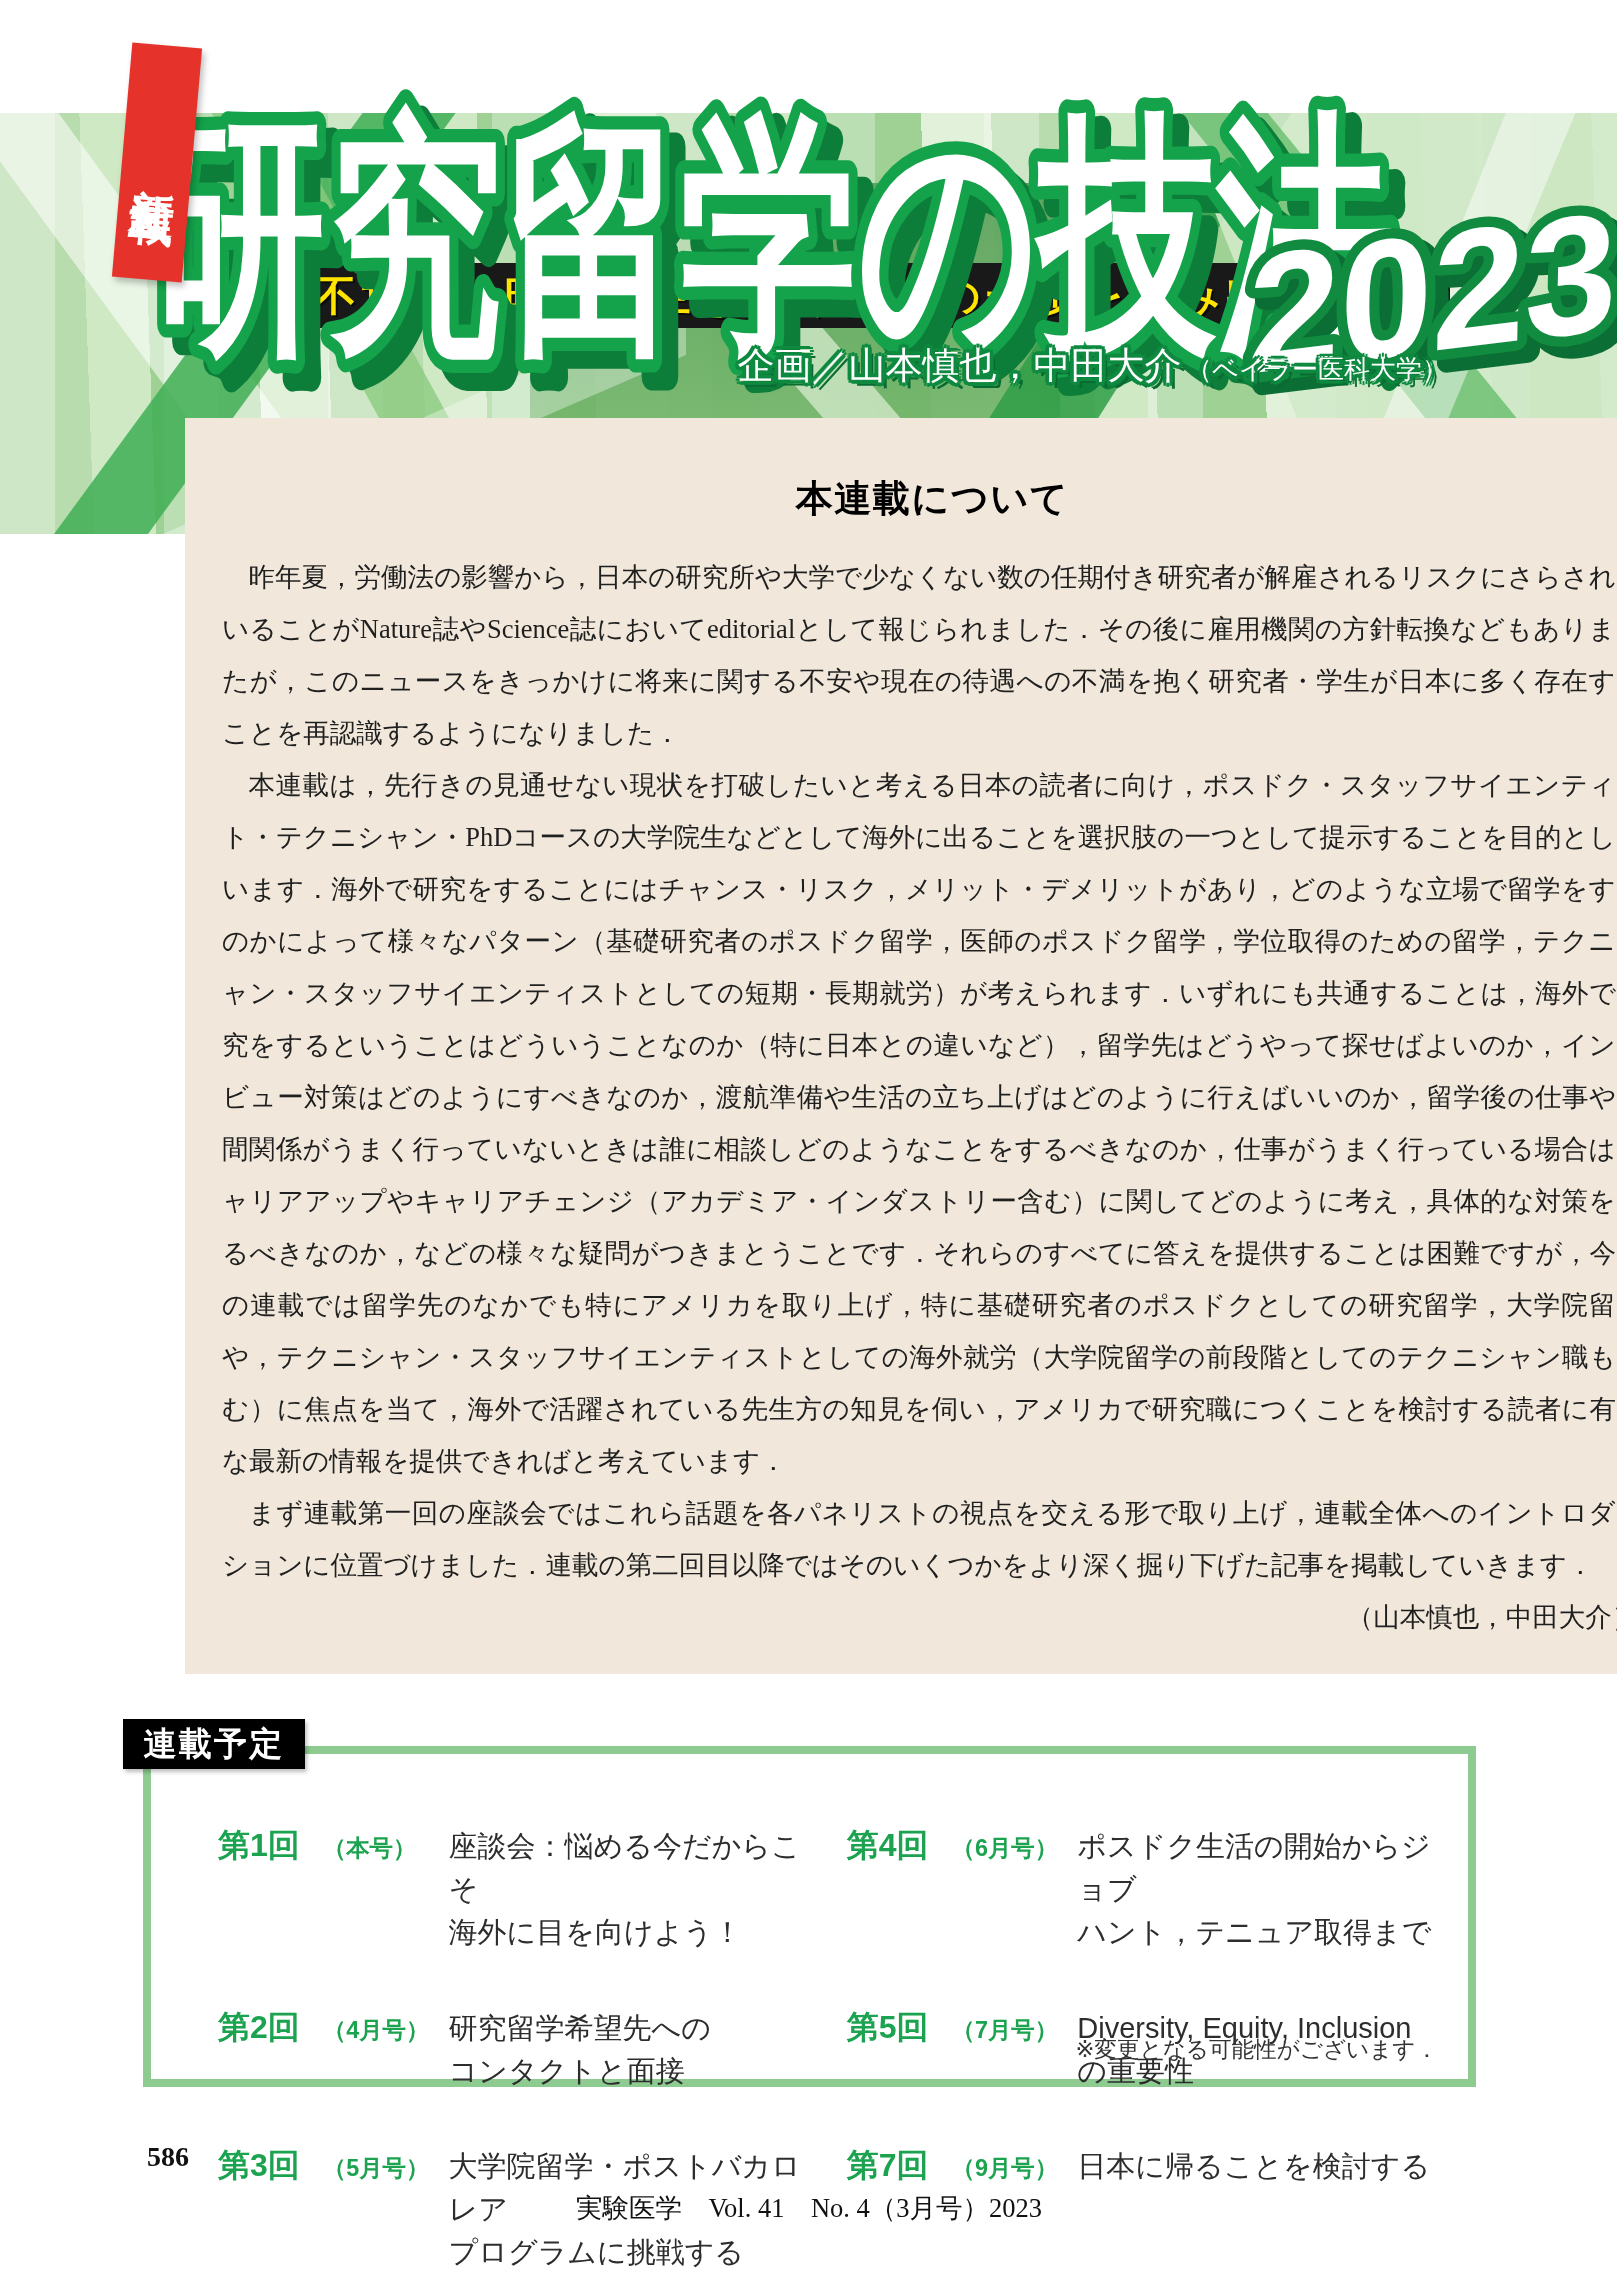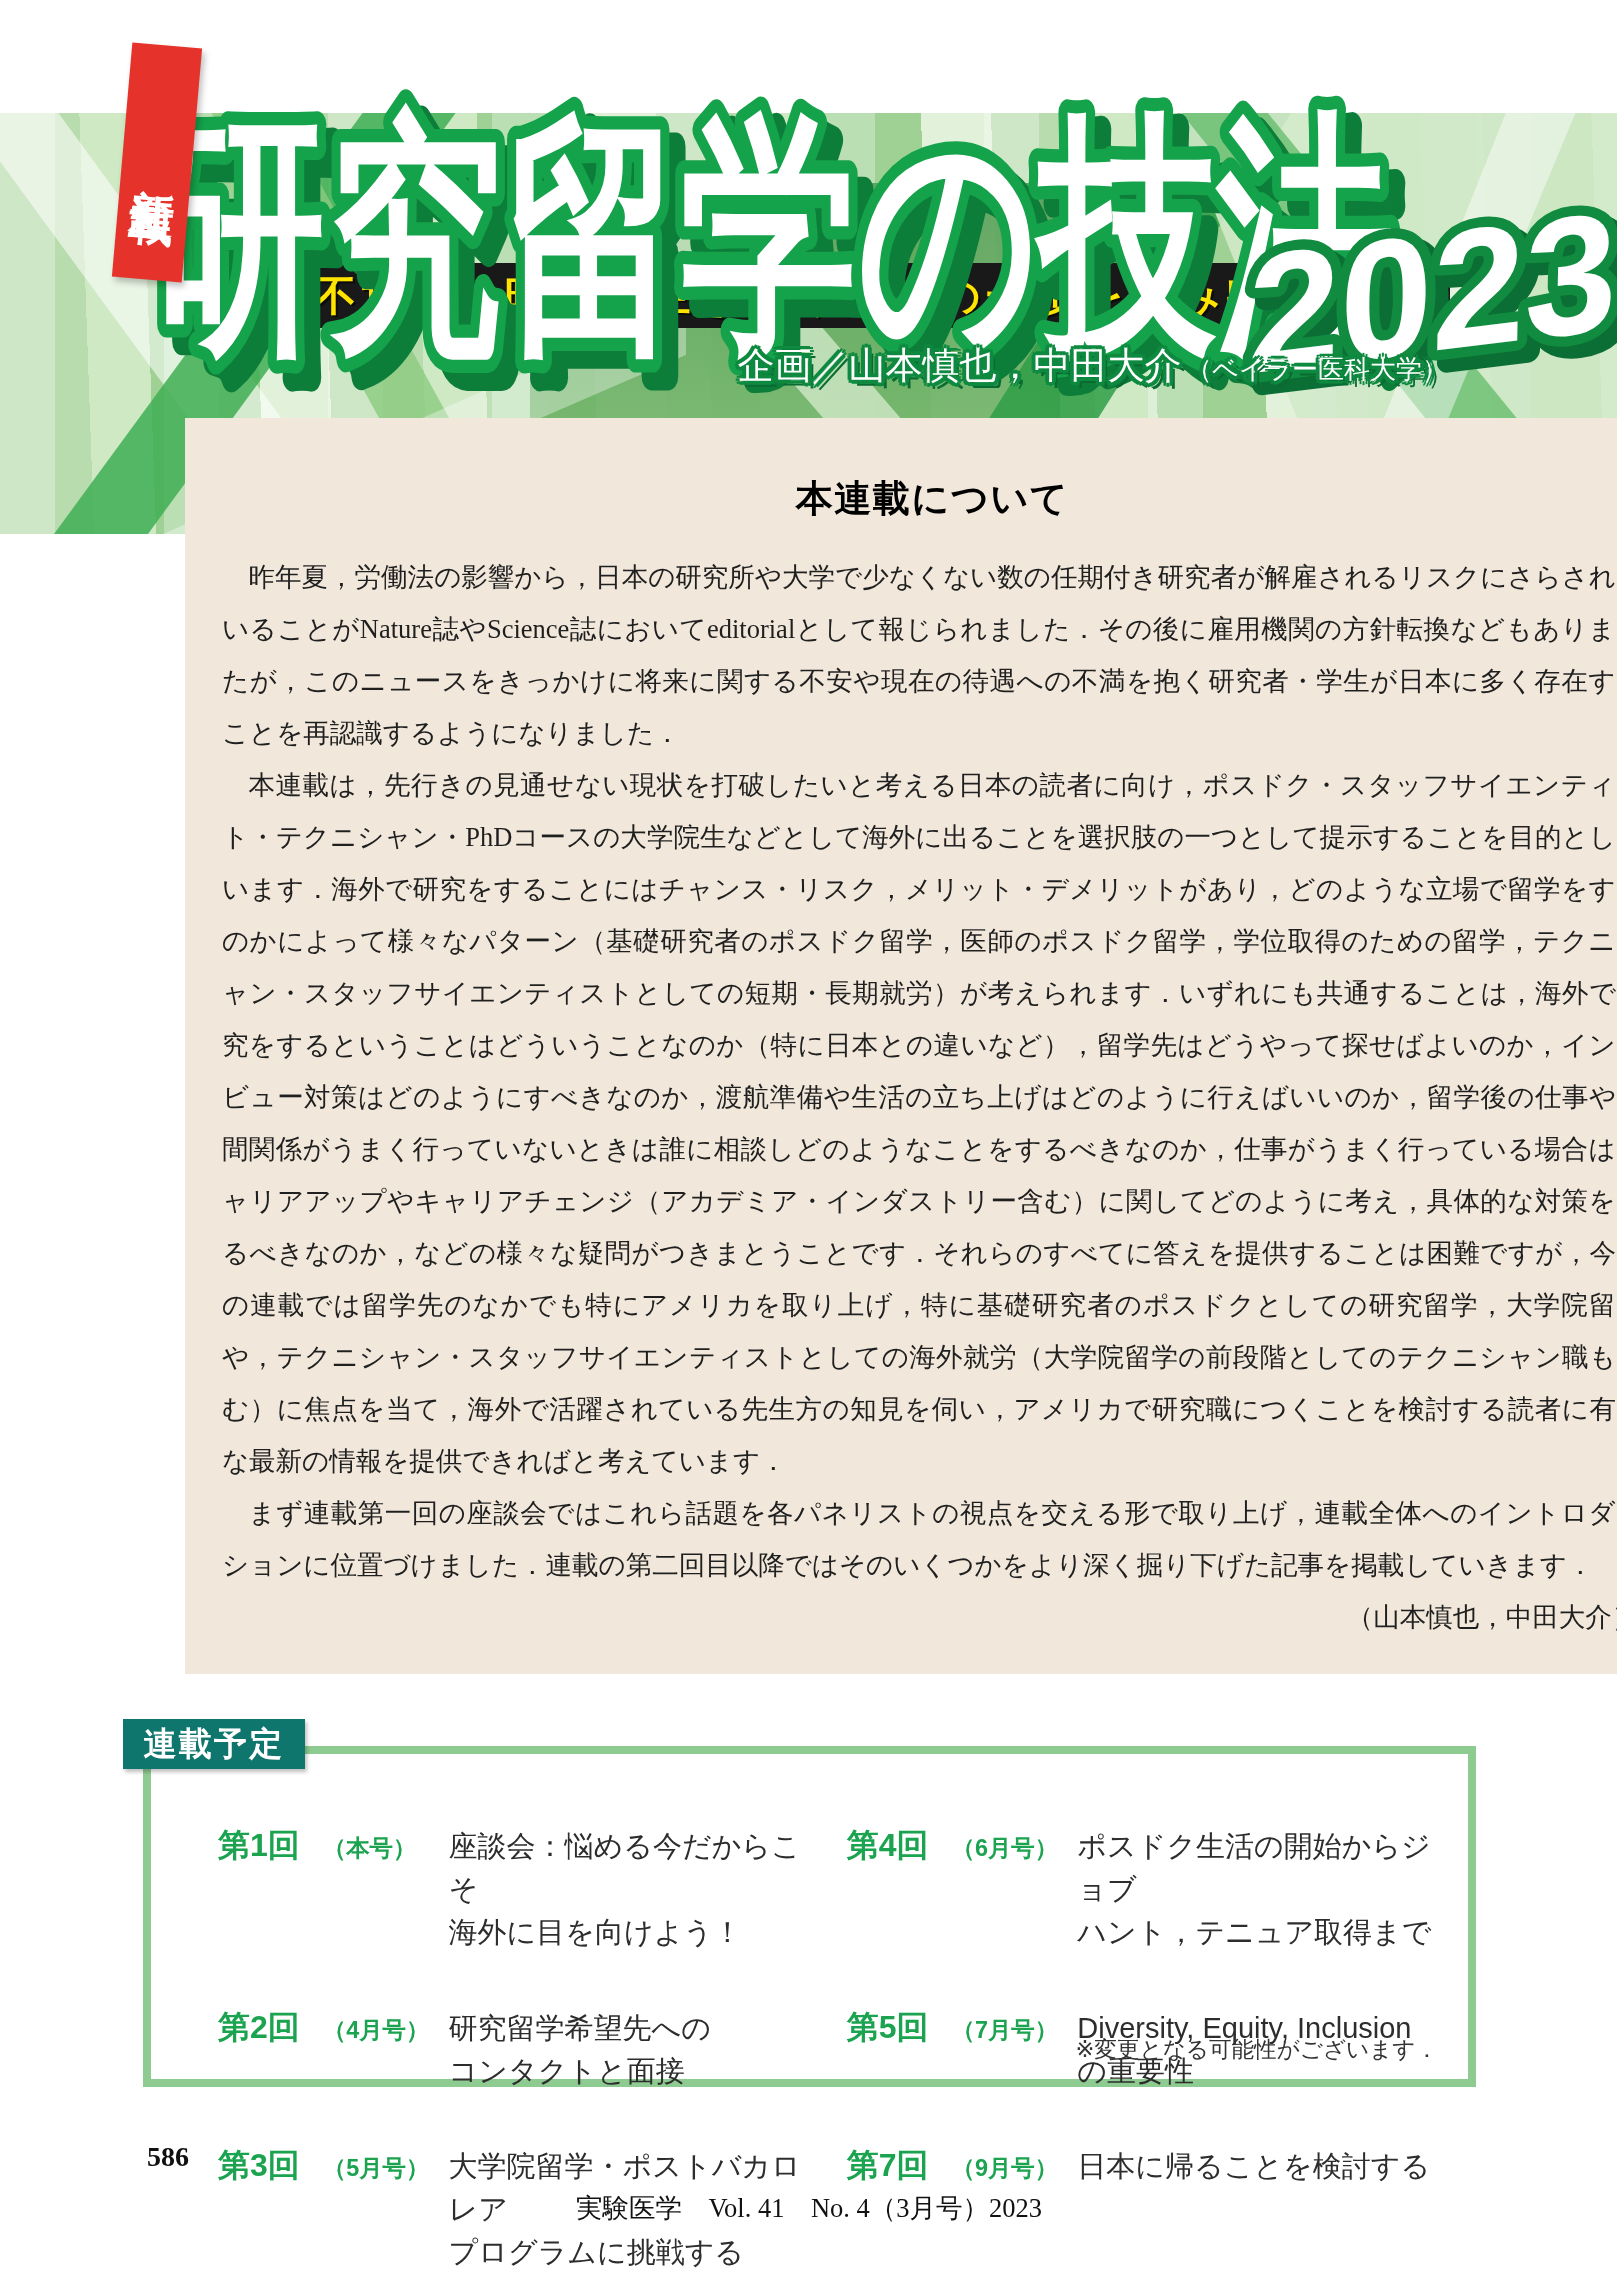--- a/index.html
+++ b/index.html
@@ -71,21 +71,21 @@
   .about h1{margin:0;text-align:center;font-size:37px;color:#000;letter-spacing:1.6px;}
   .about .body{margin-top:26.5px;font-family:"Liberation Serif","DejaVu Serif",serif;color:#1f1f1f;
     font-size:26.5px;line-height:52px;text-align:justify;}
   .about .body p{margin:0;text-indent:26.5px;}
   .about .sig{margin-top:0;text-align:right;padding-right:4.7px;font-family:"Liberation Serif","DejaVu Serif",serif;
     font-size:26.5px;line-height:52px;color:#1f1f1f;}
 
   
   .sched-box{position:absolute;left:143px;top:1746px;width:1333px;height:341px;background:#fff;
     border:8.6px solid #8ecb91;box-sizing:border-box;z-index:2;}
-  .sched-label{position:absolute;left:-28px;top:-35px;width:182px;height:50px;background:#0f766e;
+  .sched-label{position:absolute;left:-28px;top:-35px;width:182px;height:50px;background:#000000;
     display:flex;align-items:center;justify-content:center;box-shadow:2.3px 3.1px 3.9px rgba(0,0,0,.25);}
   .sched-label span{color:#fff;font-weight:bold;font-size:33px;letter-spacing:2.3px;}
   .sched-cols{display:flex;gap:34px;padding:37px 26.5px 15.6px 67px;}
   .col{flex:1;display:flex;flex-direction:column;gap:18.7px;}
   .entry{display:grid;grid-template-columns:97px 118px 1fr;column-gap:7.8px;align-items:baseline;}
   .entry .no{color:#1ba350;font-weight:bold;font-size:32px;white-space:nowrap;}
   .entry .issue{color:#1ba350;font-weight:bold;font-size:23.4px;white-space:nowrap;}
   .entry .ttl{color:#2d2d2d;font-size:29px;line-height:43px;margin-top:34px;}
   .sched-note{position:absolute;right:30px;bottom:14px;font-size:22.6px;color:#333;}
 

